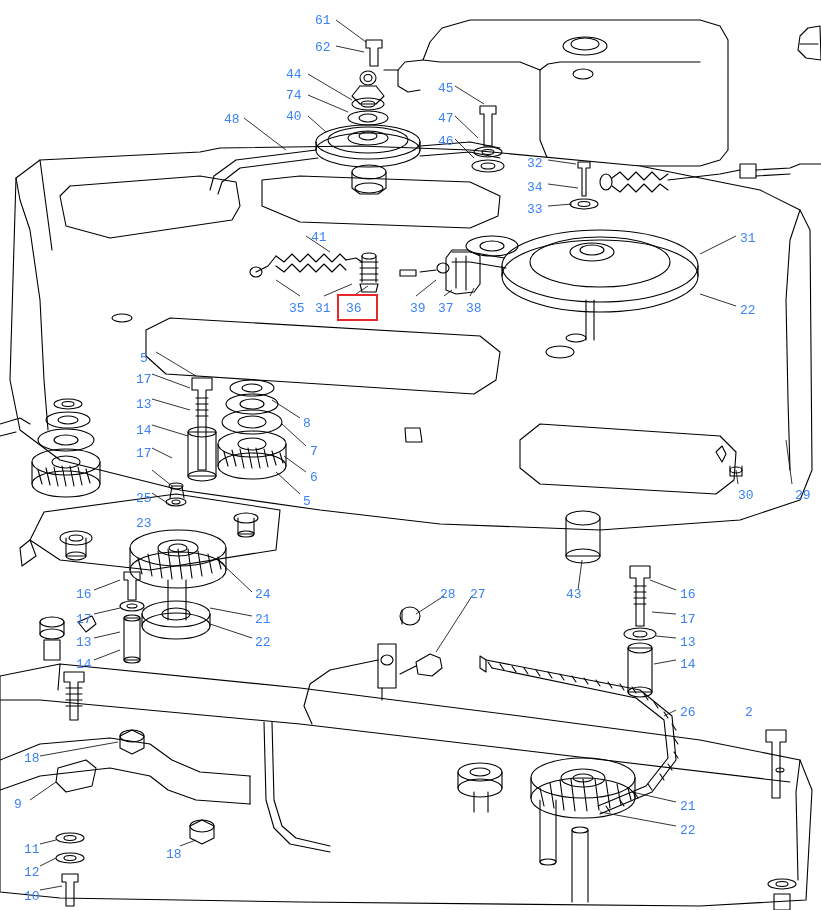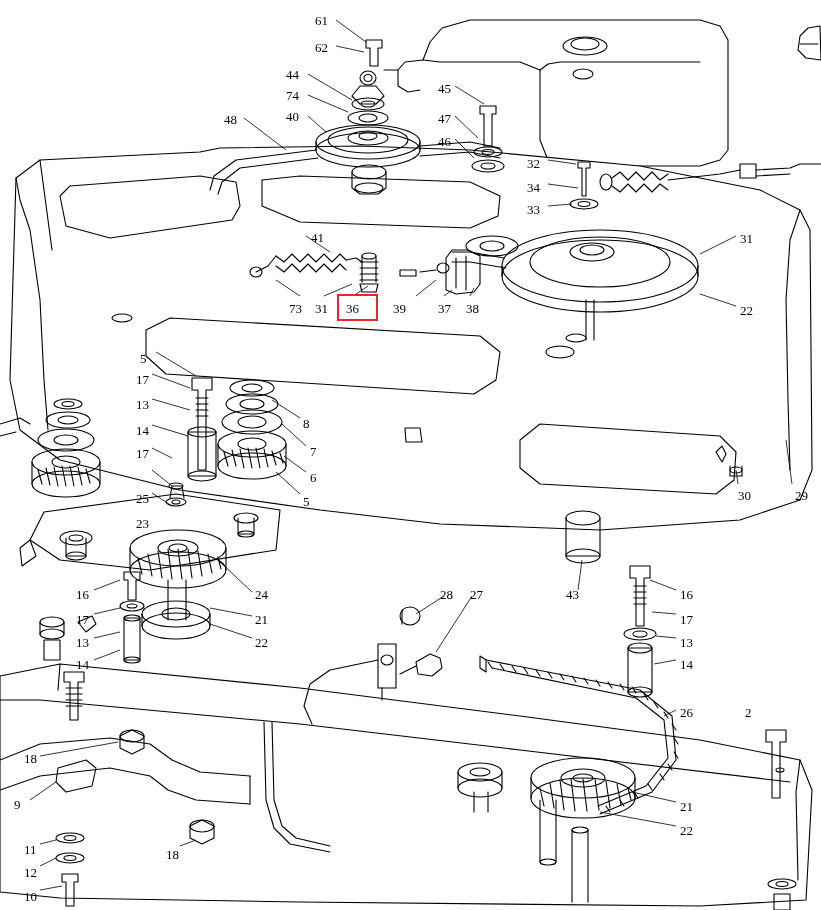--- a/index.html
+++ b/index.html
@@ -5,22 +5,22 @@
   html,body{margin:0;padding:0;background:#ffffff;}
   body{width:821px;height:910px;font-family:"Liberation Sans",sans-serif;overflow:hidden;}
   #stage{position:relative;width:821px;height:910px;background:#fff;}
   #stage svg{position:absolute;left:0;top:0;}
   .wm{
     position:absolute;left:0;top:318px;width:821px;text-align:center;
     font-family:"Liberation Sans",sans-serif;font-size:38px;letter-spacing:0.5px;
     color:#e2e2e2;white-space:nowrap;pointer-events:none;user-select:none;
   }
   .lbl{
-    position:absolute;font-family:Liberation Serif, serif;
-    font-size:13px;color:#000000;line-height:13px;white-space:nowrap;text-align:center;
+    position:absolute;font-family:Liberation Mono, monospace;
+    font-size:13px;color:#3b82f6;line-height:13px;white-space:nowrap;text-align:center;
   }
   .hl{
     position:absolute;border:2px solid #e8262b;background:transparent;
   }
 </style>
 </head>
 <body>
 
 <div id="stage">
 
@@ -354,24 +354,24 @@
       <div class="lbl" style="left: 438px; top: 82px;">45</div>
       <div class="lbl" style="left: 438px; top: 112px;">47</div>
       <div class="lbl" style="left: 438px; top: 135px;">46</div>
       <div class="lbl" style="left: 224px; top: 113px;">48</div>
       <div class="lbl" style="left: 527px; top: 157px;">32</div>
       <div class="lbl" style="left: 527px; top: 181px;">34</div>
       <div class="lbl" style="left: 527px; top: 203px;">33</div>
       <div class="lbl" style="left: 740px; top: 232px;">31</div>
       <div class="lbl" style="left: 287px; top: 231px; margin-left: 24px;">41</div>
       <div class="lbl" style="left: 740px; top: 304px;">22</div>
-      <div class="lbl" style="left: 289px; top: 302px;">73</div>
+      <div class="lbl" style="left: 289px; top: 302px;">35</div>
       <div class="lbl" style="left: 315px; top: 302px;">31</div>
       <div class="lbl" style="left: 346px; top: 302px;">36</div>
-      <div class="lbl" style="left: 393px; top: 302px;">39</div>
+      <div class="lbl" style="left: 410px; top: 302px;">39</div>
       <div class="lbl" style="left: 438px; top: 302px;">37</div>
       <div class="lbl" style="left: 466px; top: 302px;">38</div>
       <div class="lbl" style="left: 140px; top: 352px;">5</div>
       <div class="lbl" style="left: 136px; top: 373px;">17</div>
       <div class="lbl" style="left: 136px; top: 398px;">13</div>
       <div class="lbl" style="left: 136px; top: 424px;">14</div>
       <div class="lbl" style="left: 136px; top: 447px;">17</div>
       <div class="lbl" style="left: 136px; top: 469px; margin-top: 48px;">23</div>
       <div class="lbl" style="left: 136px; top: 492px;">25</div>
       <div class="lbl" style="left: 303px; top: 417px;">8</div>

